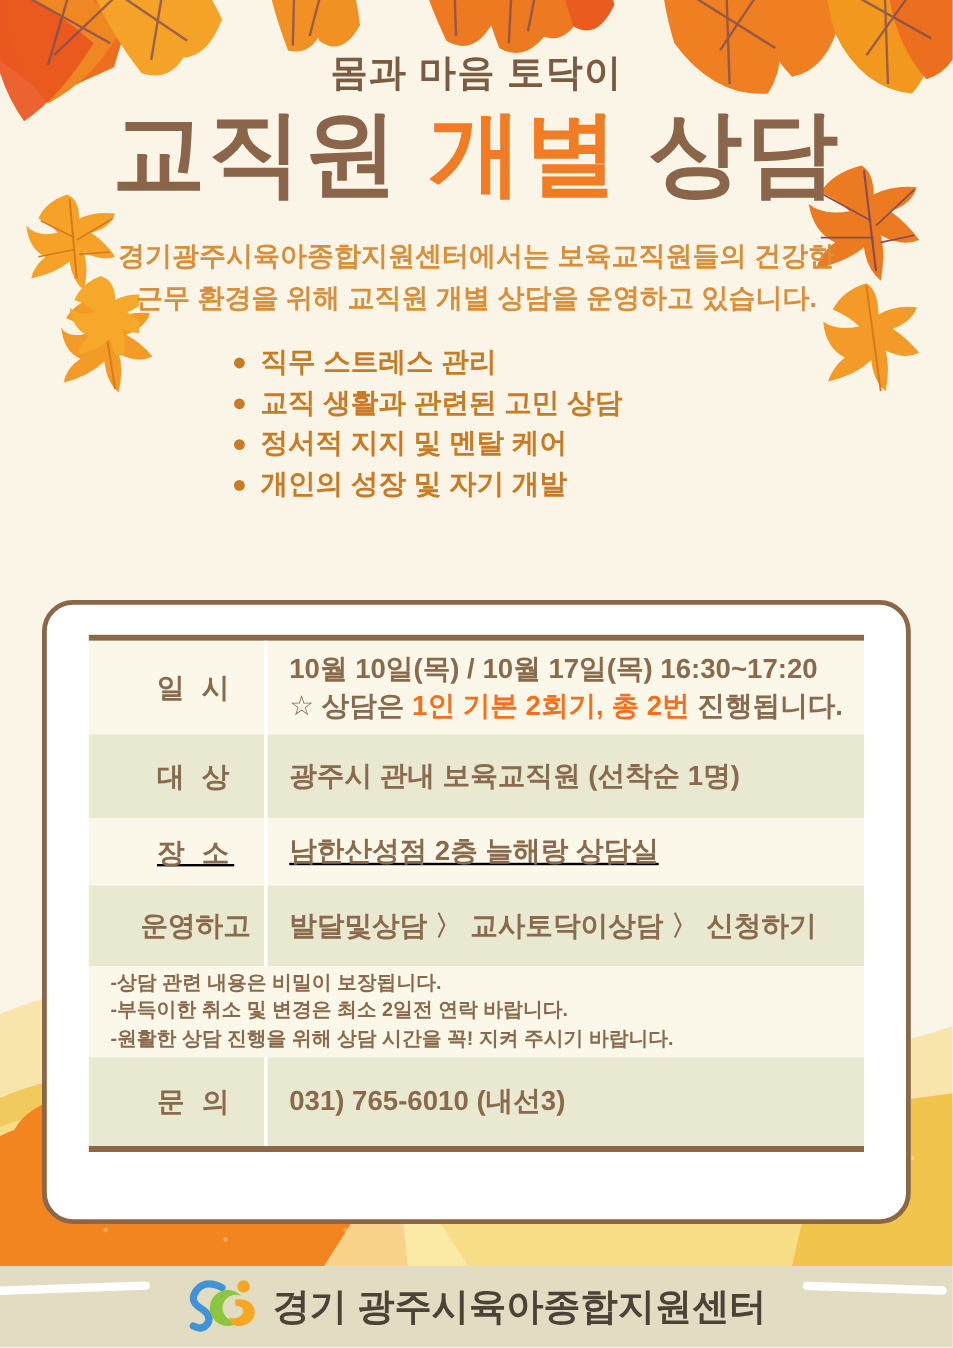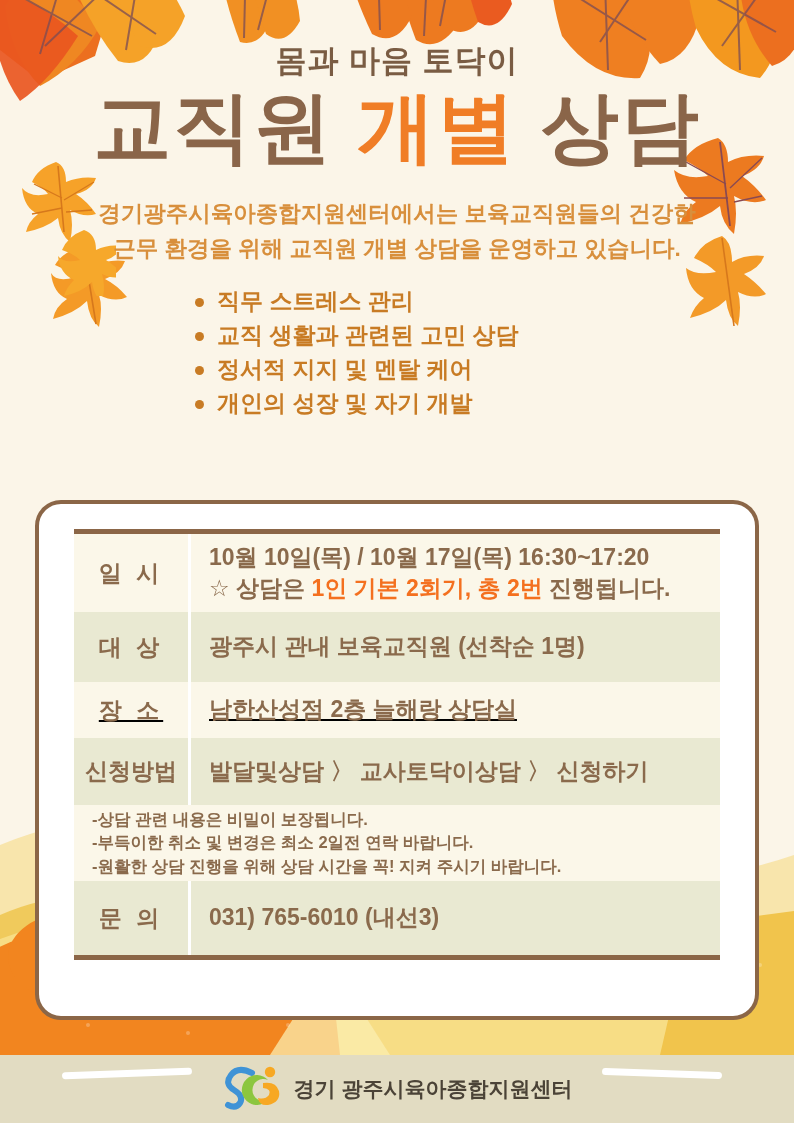--- a/index.html
+++ b/index.html
@@ -77,20 +77,21 @@
   }
   .row { display:flex; min-height:50px; }
   .row.odd  { background:#fbf7e9; }
   .row.even { background:#e9e9d2; }
   .cell-label {
     width:117px; flex:0 0 117px;
     display:flex; align-items:center; justify-content:center;
     font-size:23px; font-weight:bold; color:#8a6a4c;
     letter-spacing:4px;
     border-right:3px solid #ffffff;
+    margin-left:32px;
   }
   .cell-label.tight { letter-spacing:0px; }
   .cell-value {
     flex:1 1 auto;
     display:flex; flex-direction:column; justify-content:center;
     padding:10px 0 10px 18px;
     font-size:23px; font-weight:bold; color:#8a6a4c;
     line-height:1.35;
   }
   .cell-value .orange { color:#f4701f; }
@@ -103,21 +104,21 @@
   .row-contact { height:74px; }
 
   
   .footer {
     position:absolute; z-index:6; left:0; right:0; bottom:0;
     height:68px; background:#e2dcc2;
     display:flex; align-items:center; justify-content:center;
   }
   .footer-inner { display:flex; align-items:center; gap:10px; position:relative; }
   .footer-name {
-    font-size:21px; font-weight:bold; color:#4b4337; letter-spacing:0px;
+    font-size:31px; font-weight:bold; color:#4b4337; letter-spacing:0px;
     white-space:nowrap;
   }
   .swash { position:absolute; height:7px; background:#ffffff; border-radius:5px; }
   .swash.left  { left:-160px; top:6px;  width:130px; transform:rotate(-2deg); }
   .swash.right { right:-150px; top:6px; width:120px; transform:rotate(2deg); }
 </style>
 </head>
 <body>
 
 <div class="poster">
@@ -277,21 +278,21 @@
         <div class="cell-label">대 상</div>
         <div class="cell-value">광주시 관내 보육교직원 (선착순 1명)</div>
       </div>
 
       <div class="row odd row-place">
         <div class="cell-label">장 소</div>
         <div class="cell-value">남한산성점 2층 늘해랑 상담실</div>
       </div>
 
       <div class="row even row-apply">
-        <div class="cell-label tight">신청방법</div>
+        <div class="cell-label tight">운영하고</div>
         <div class="cell-value">발달및상담 〉 교사토닥이상담 〉 신청하기</div>
       </div>
 
       <div class="row odd row-notes">
         <div class="cell-value small">
           <div>-상담 관련 내용은 비밀이 보장됩니다.</div>
           <div>-부득이한 취소 및 변경은 최소 2일전 연락 바랍니다.</div>
           <div>-원활한 상담 진행을 위해 상담 시간을 꼭! 지켜 주시기 바랍니다.</div>
         </div>
       </div>

